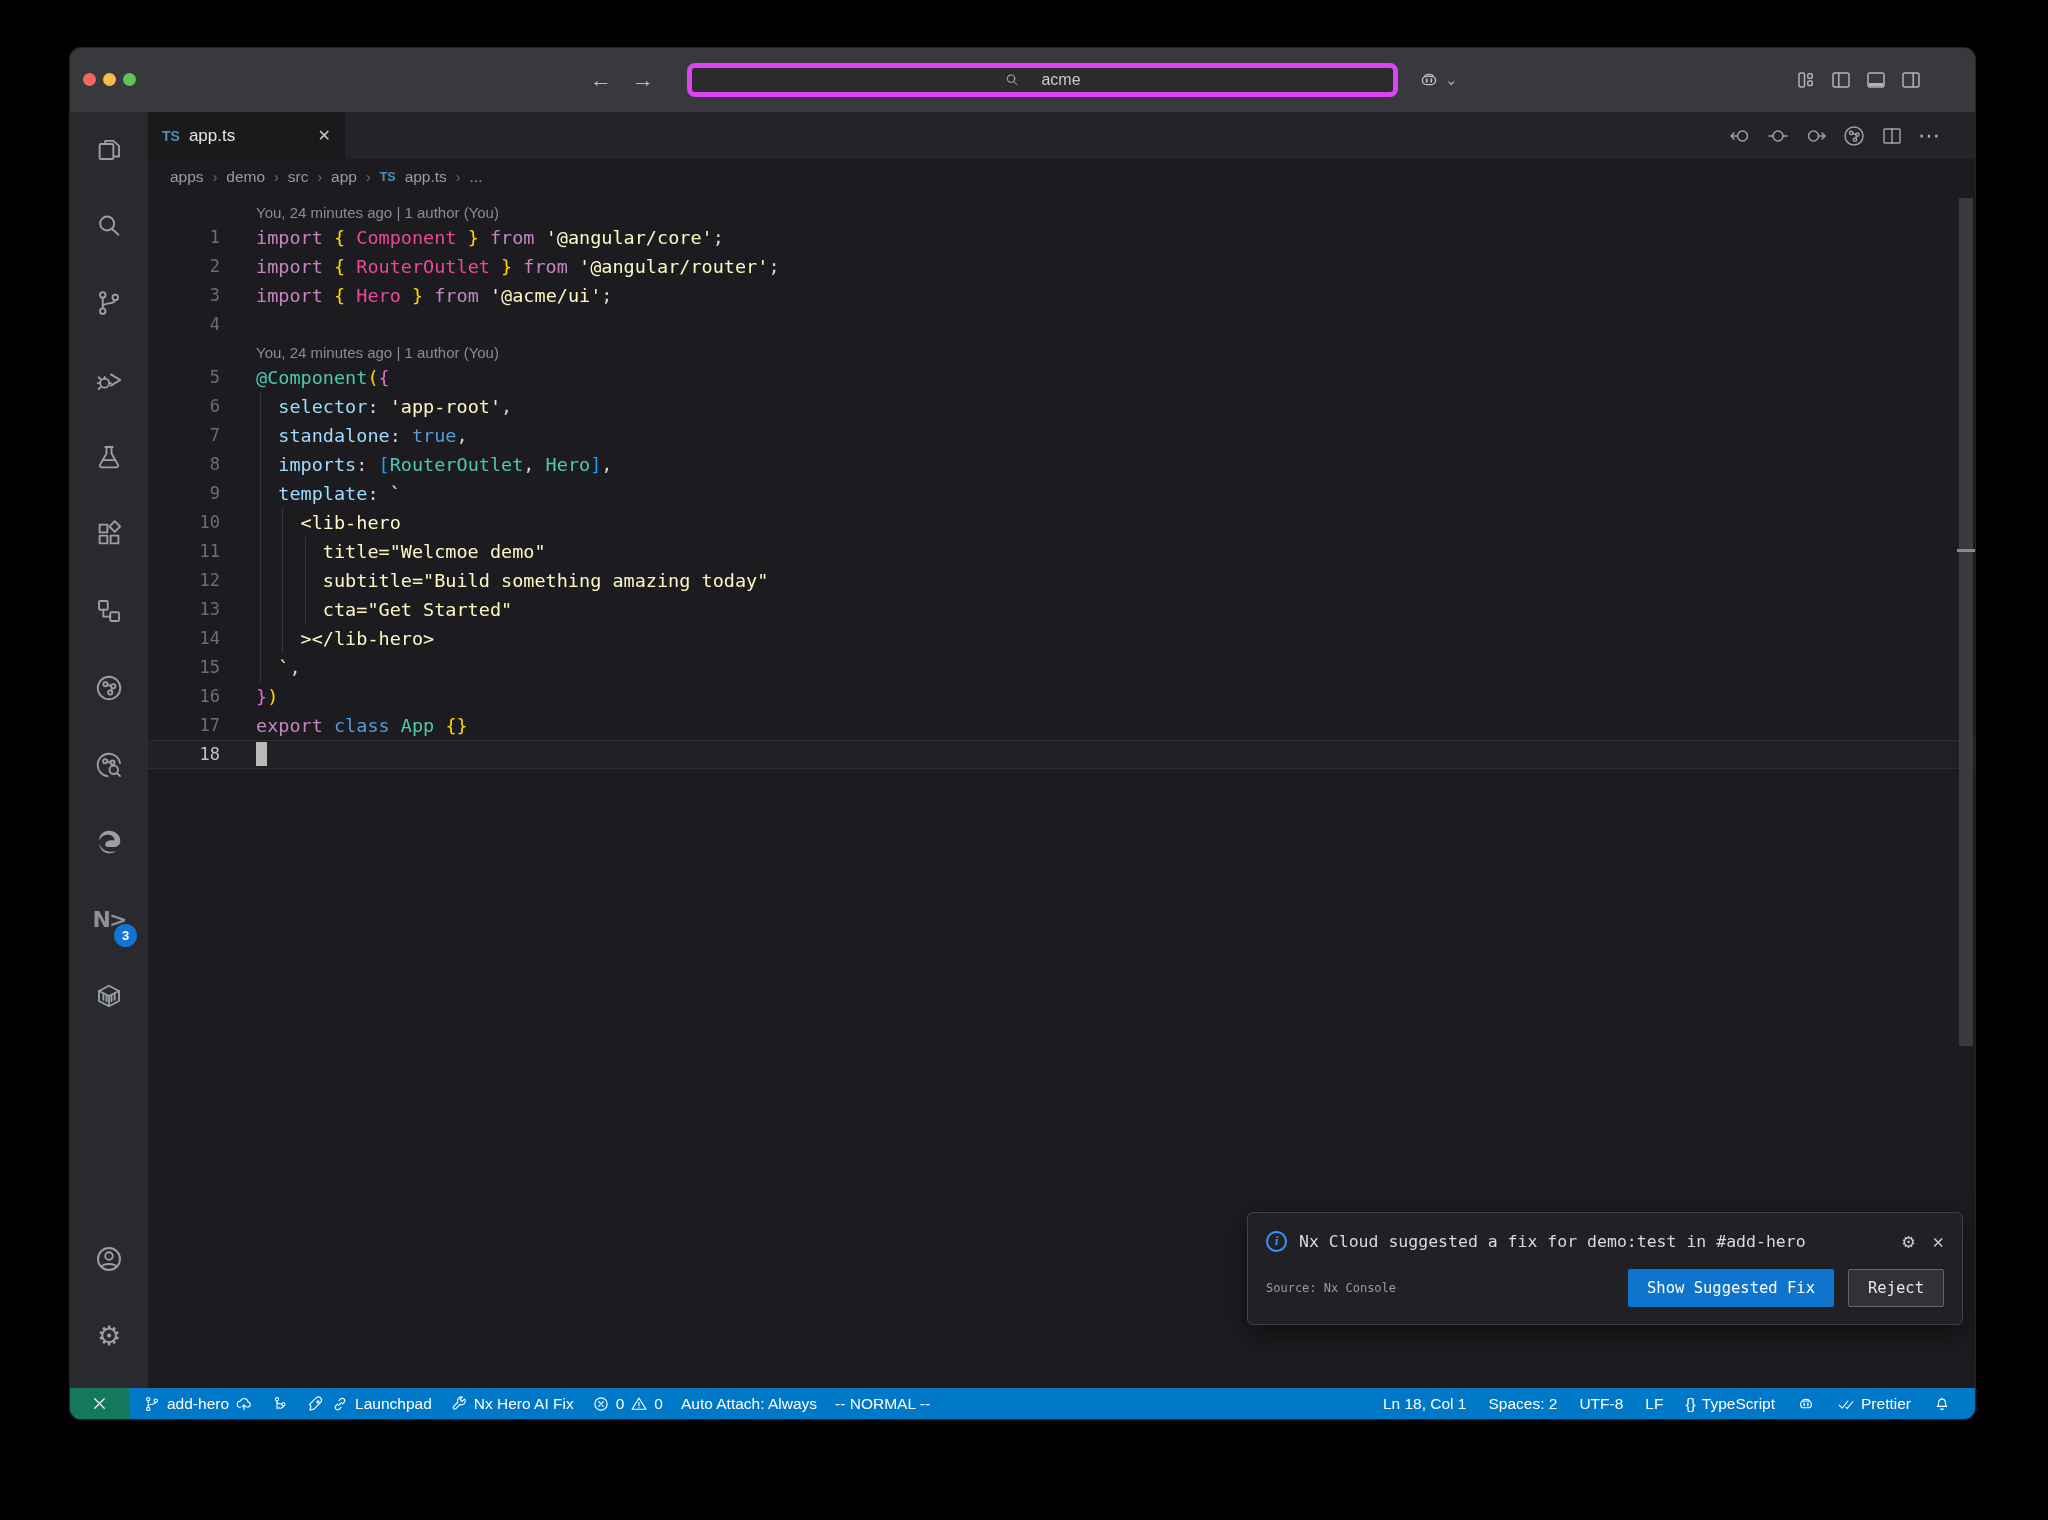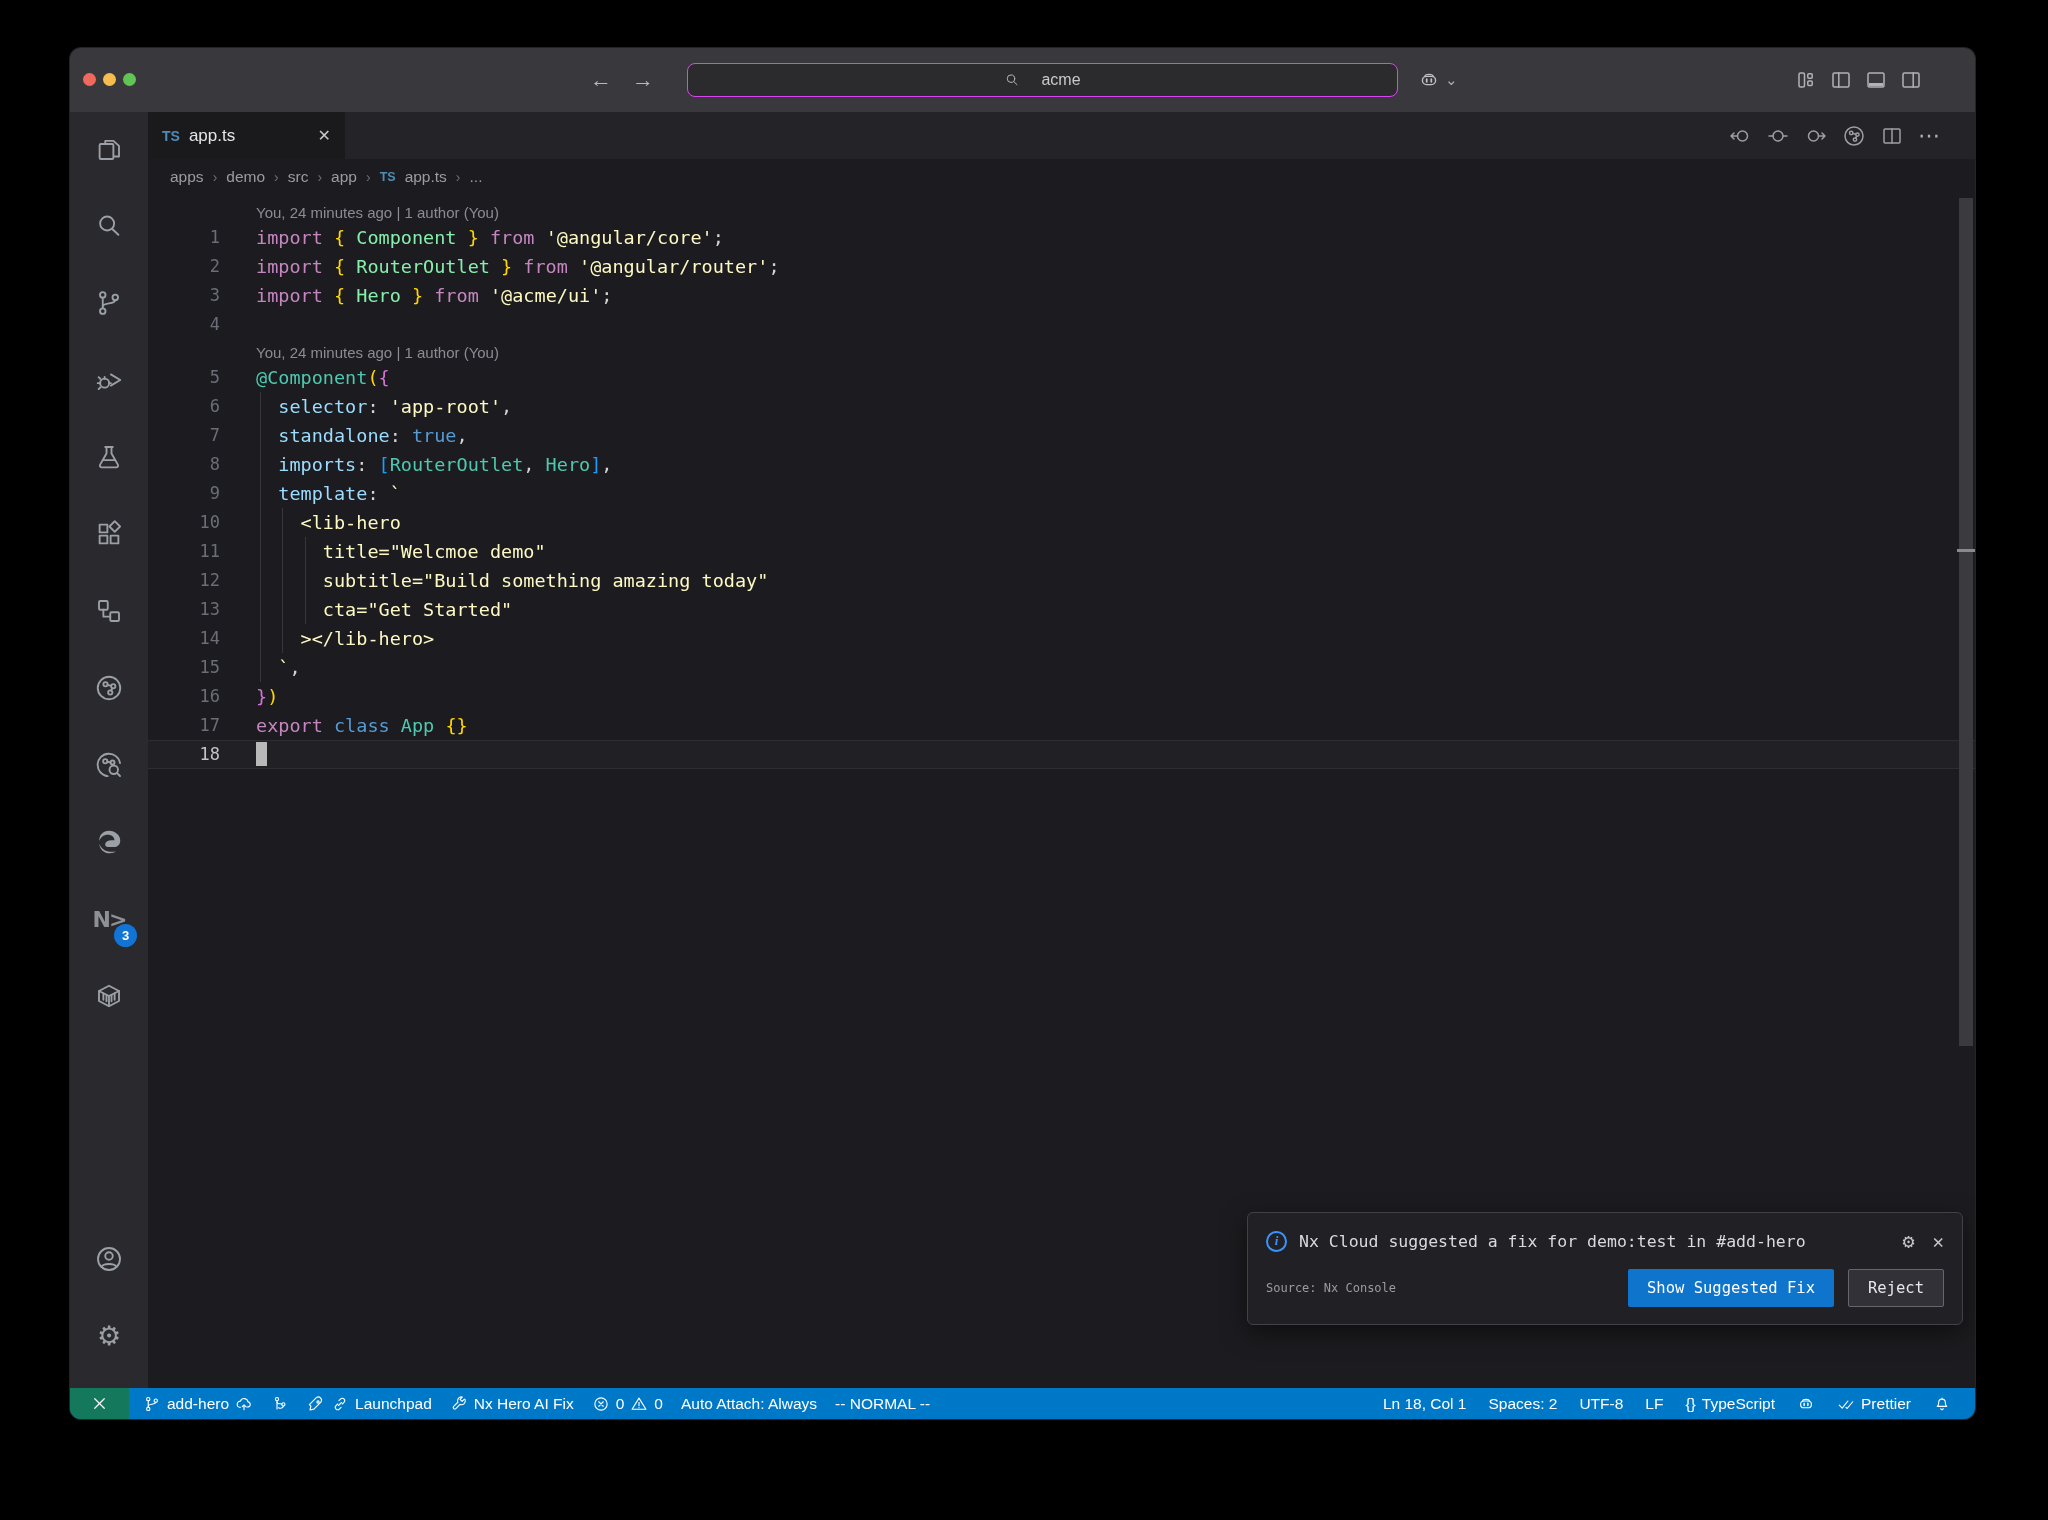--- a/index.html
+++ b/index.html
@@ -11,21 +11,21 @@
     display:flex; flex-direction:column; }
   
   .titlebar { height:64px; flex:none; background:#39393d; position:relative; }
   .lights { position:absolute; left:13px; top:25px; display:flex; gap:7px; }
   .light { width:13px; height:13px; border-radius:50%; }
   .l-close{ background:#ee6a5f; } .l-min{ background:#f5bd4f; } .l-zoom{ background:#61c454; }
   .navarrows { position:absolute; left:520px; top:0; height:64px; display:flex; gap:20px; align-items:center;
     color:#b9b9bc; font-size:22px; }
   .navarrows span { cursor:default; }
   .searchbox { position:absolute; left:617px; top:15px; width:711px; height:34px;
-    background:#2b2b2e; border:1px solid #d946ef; border-radius:8px;
+    background:#2b2b2e; border:5px solid #d946ef; border-radius:8px;
     display:flex; align-items:center; justify-content:center; gap:21px; color:#c9c9cc; font-size:16px; }
   .searchbox .ic { width:16px; height:16px; color:#b5b5b8; }
   .copilot-sel { position:absolute; left:1348px; top:15px; height:34px; display:flex; align-items:center; gap:5px; color:#c2c2c5; }
   .copilot-sel .ic { width:22px; height:22px; }
   .chev { font-size:15px; color:#b0b0b3; line-height:10px; }
   .layout-group { position:absolute; right:52px; top:0; height:64px; display:flex; gap:11px; align-items:center; color:#b3b3b6; }
   .layout-group .ic { width:24px; height:24px; }
   
   .main { flex:1; display:flex; min-height:0; }
   .activitybar { width:78px; flex:none; background:#2a2a2e; display:flex; flex-direction:column; align-items:center; padding-top:12px; }
@@ -59,21 +59,21 @@
   .lens-a { height:28px; } .lens-b { height:24px; }
   .codelens span { transform:translateY(-2px); }
   .code-row { height:29px; display:flex; font-size:18.5px; line-height:29px; white-space:pre; }
   .gutter { width:72px; flex:none; text-align:right; color:#6b6e76; font-size:17px; }
   .code-row.current .gutter { color:#c4c4c8; }
   .code-row.current { background:rgba(255,255,255,.025);
     box-shadow:0 1px 0 rgba(255,255,255,.06) inset, 0 -1px 0 rgba(255,255,255,.06) inset; }
   .codecol { flex:1; padding-left:36px; position:relative; }
   .guide { position:absolute; top:0; bottom:0; width:1px; background:#36363b; }
   .cursor-block { display:inline-block; width:11px; height:24px; background:#b9b9b9; vertical-align:middle; transform:translateY(-2px); }
-  .tk-kw{color:#C586C0}.tk-kw2{color:#569CD6}.tk-id{color:#86efac}.tk-cls{color:#4EC9B0}
+  .tk-kw{color:#C586C0}.tk-kw2{color:#569CD6}.tk-id{color:#ec4899}.tk-cls{color:#4EC9B0}
   .tk-str{color:#fef9c3}.tk-pl{color:#d4d4d4}.tk-b1{color:#FFD700}.tk-b2{color:#DA70D6}
   .tk-b3{color:#179FFF}.tk-prop{color:#9CDCFE}
   .scrollbar { position:absolute; right:0; top:0; width:18px; bottom:0; }
   .sb-thumb { position:absolute; left:2px; right:2px; top:3px; height:848px; background:#3a3a3f; }
   .sb-marker { position:absolute; left:0; right:0; top:354px; height:3px; background:#8a8a8e; }
   
   .statusbar { height:31px; flex:none; background:#0078c8; display:flex; align-items:stretch;
     color:#fff; font-size:15.5px; }
   .remote-seg { width:59px; flex:none; background:#14785c; display:flex; align-items:center; justify-content:center; }
   .sb-left { display:flex; align-items:center; gap:18px; padding-left:14px;text-align:center; }

